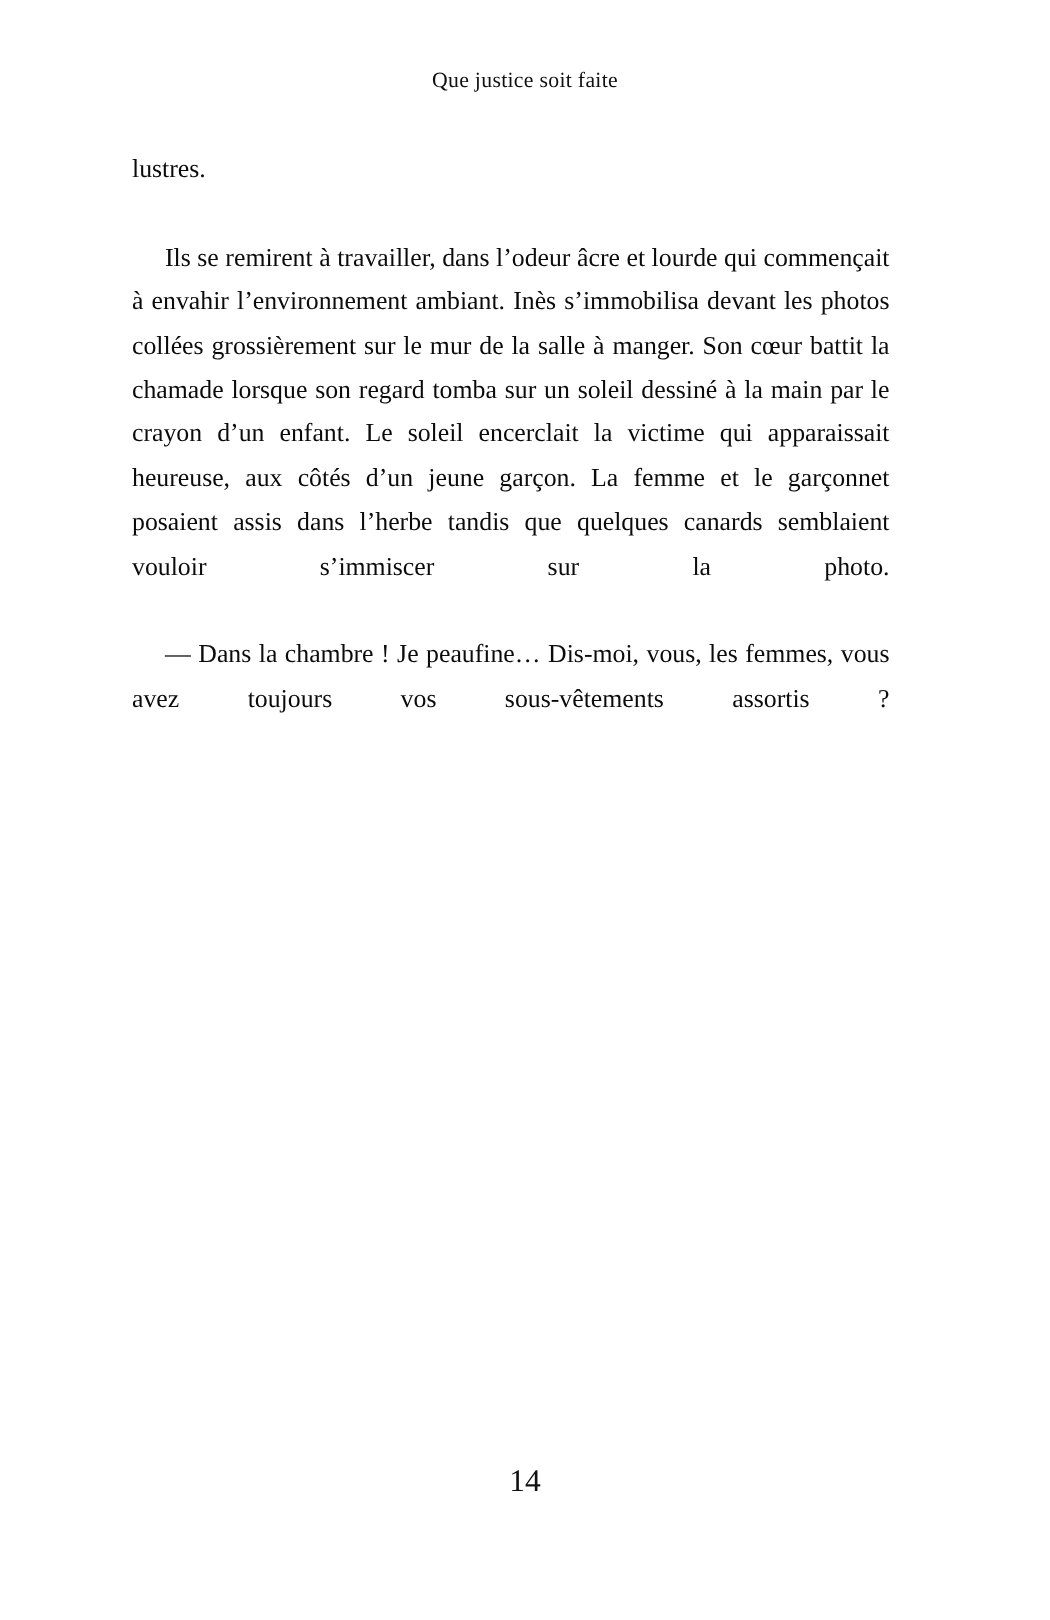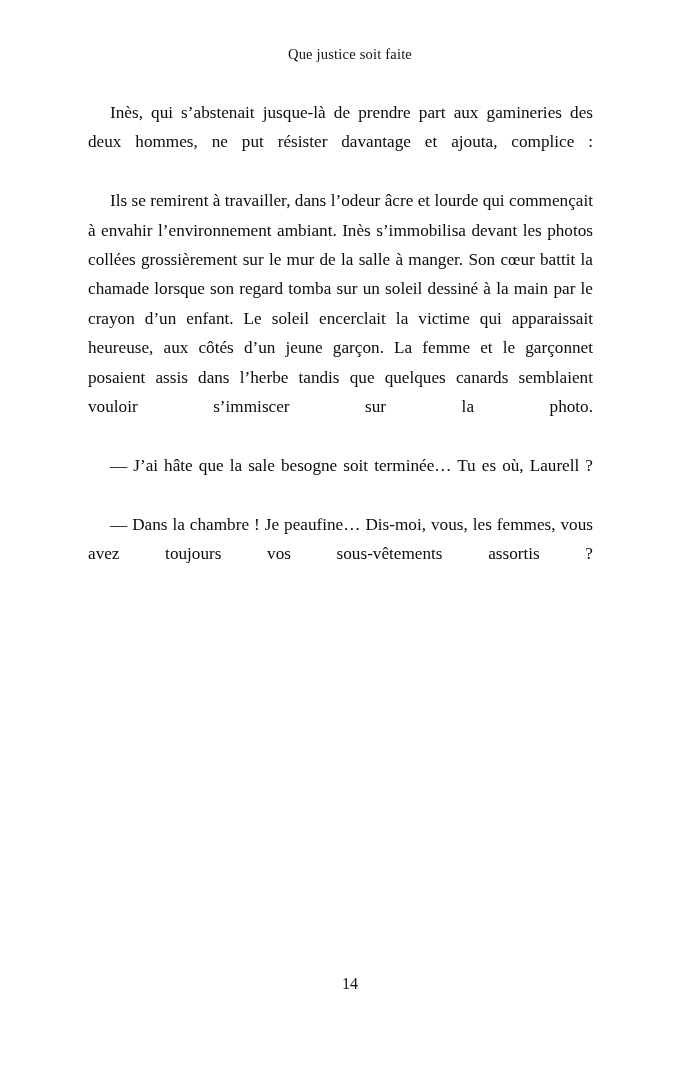--- a/index.html
+++ b/index.html
@@ -58,34 +58,33 @@
     content: "";
     display: inline-block;
     width: 100%;
   }
   .folio {
     position: absolute;
     top: 975px;
     left: 0;
     width: 700px;
     text-align: center;
-    font-size: 16px;
+    font-size: 21px;
     color: #111111;
   }
 </style>
 </head>
 <body>
 
 <div class="page">
 
   <div class="running-head">Que justice soit faite</div>
 
   <div class="text-block">
-    <p class="indent">Inès, qui s’abstenait jusque-là de prendre part aux gamineries des deux hommes, ne put résister davantage et ajouta, complice :</p>
+    <p>lustres.</p>
     <p class="indent">Ils se remirent à travailler, dans l’odeur âcre et lourde qui commençait à envahir l’environnement ambiant. Inès s’immobilisa devant les photos collées grossièrement sur le mur de la salle à manger. Son cœur battit la chamade lorsque son regard tomba sur un soleil dessiné à la main par le crayon d’un enfant. Le soleil encerclait la victime qui apparaissait heureuse, aux côtés d’un jeune garçon. La femme et le garçonnet posaient assis dans l’herbe tandis que quelques canards semblaient vouloir s’immiscer sur la photo.</p>
-    <p class="indent">— J’ai hâte que la sale besogne soit terminée… Tu es où, Laurell ?</p>
     <p class="indent">— Dans la chambre ! Je peaufine… Dis-moi, vous, les femmes, vous avez toujours vos sous-vêtements assortis ?</p>
 
   </div>
 
   <div class="folio">14</div>
 
 </div>
 
 </body></html>

